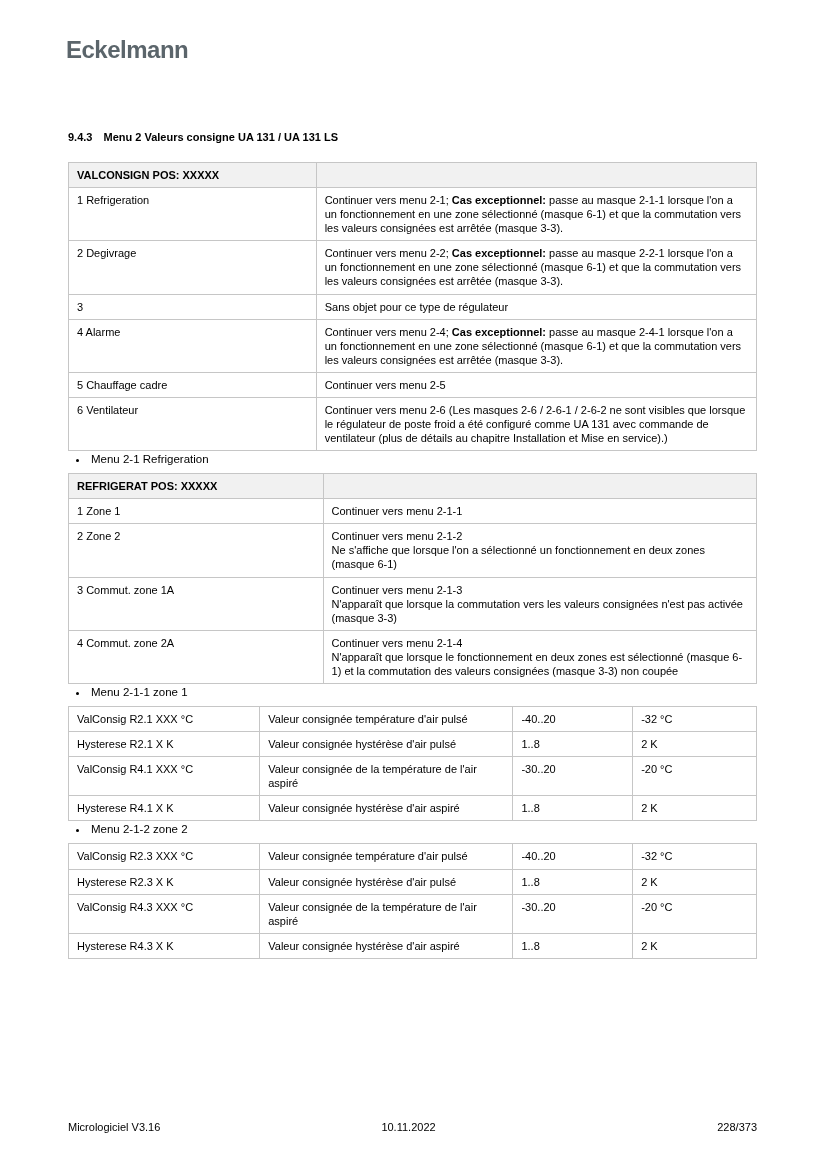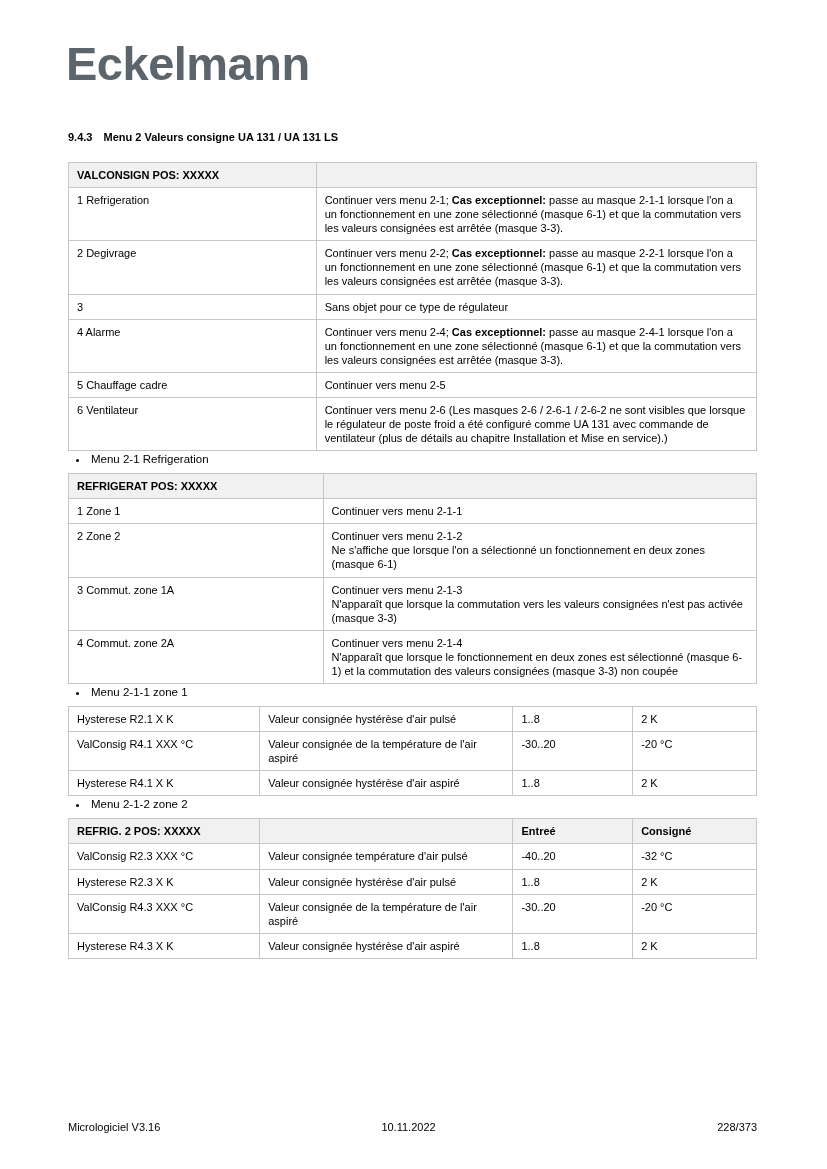--- a/index.html
+++ b/index.html
@@ -4,21 +4,21 @@
 <style>
   html, body { margin:0; padding:0; }
   body {
     width:827px; height:1169px;
     background:#ffffff; color:#000000;
     font-family:"Liberation Sans", sans-serif;
     position:relative; overflow:hidden;
   }
   .logo {
     position:absolute; left:66px; top:36px;
-    font-size:47px; font-weight:bold; color:#5b656b;
+    font-size:24px; font-weight:bold; color:#5b656b;
     letter-spacing:-0.5px;
   }
   .heading {
     position:absolute; left:68px; top:131px;
     font-size:11px; font-weight:bold; margin:0;
   }
   .heading .ht { margin-left:11px; }
   .content { position:absolute; left:68px; top:162px; width:574px; }
   table {
     width:689px; border-collapse:collapse; table-layout:fixed;
@@ -142,20 +142,26 @@
 
   <table class="t4col">
     <colgroup>
         <col class="c1">
         <col class="c2">
         <col class="c3">
         <col class="c4">
       </colgroup>
     <tbody>
       <tr>
+        <td>ValConsig R2.1 XXX °C</td>
+        <td>Valeur consignée température d'air pulsé</td>
+        <td>-40..20</td>
+        <td>-32 °C</td>
+      </tr>
+      <tr>
         <td>Hysterese R2.1 X K</td>
         <td>Valeur consignée hystérèse d'air pulsé</td>
         <td>1..8</td>
         <td>2 K</td>
       </tr>
       <tr>
         <td>ValConsig R4.1 XXX °C</td>
         <td>Valeur consignée de la température de l'air aspiré</td>
         <td>-30..20</td>
         <td>-20 °C</td>
@@ -174,26 +180,20 @@
   </ul>
 
   <table class="t4col">
     <colgroup>
         <col class="c1">
         <col class="c2">
         <col class="c3">
         <col class="c4">
       </colgroup>
     <tbody>
-      <tr class="head">
-        <td>REFRIG. 2 POS: XXXXX</td>
-        <td></td>
-        <td>Entreé</td>
-        <td>Consigné</td>
-      </tr>
       <tr>
         <td>ValConsig R2.3 XXX °C</td>
         <td>Valeur consignée température d'air pulsé</td>
         <td>-40..20</td>
         <td>-32 °C</td>
       </tr>
       <tr>
         <td>Hysterese R2.3 X K</td>
         <td>Valeur consignée hystérèse d'air pulsé</td>
         <td>1..8</td>

